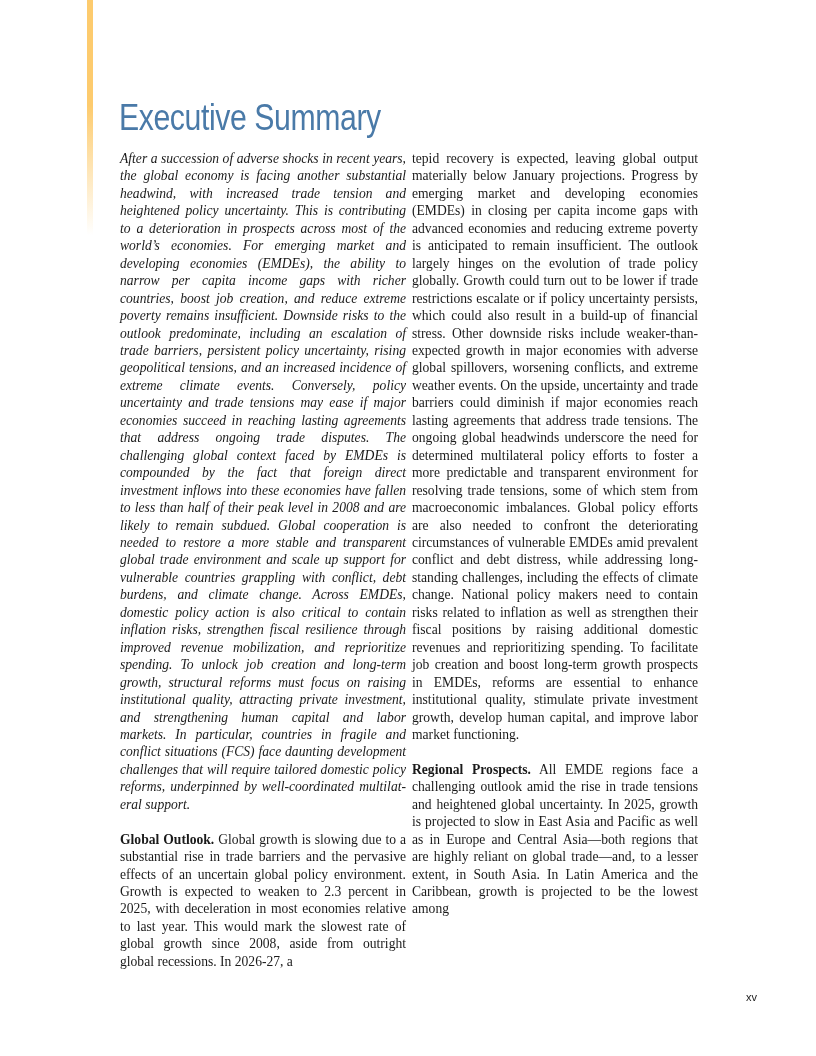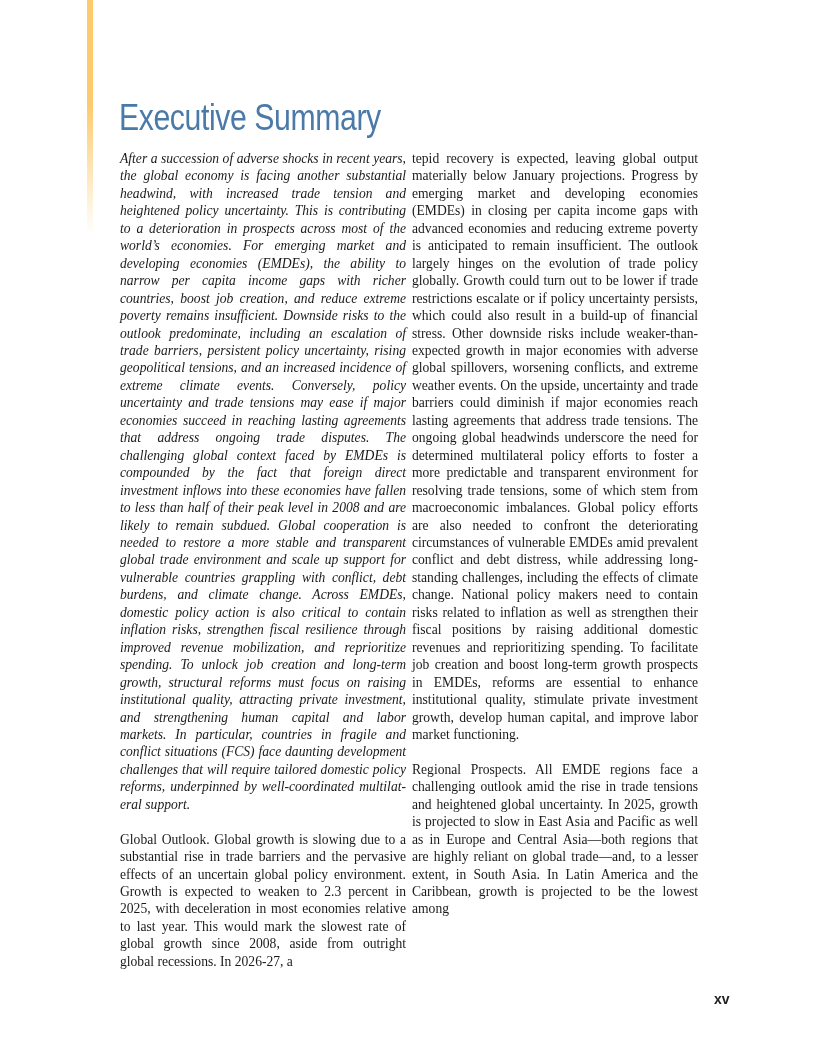--- a/index.html
+++ b/index.html
@@ -52,29 +52,29 @@
     .column p {
       margin: 0;
     }
     .column p + p {
       margin-top: 17.45px;
     }
     .summary-intro {
       font-style: italic;
     }
     .lead-in {
-      font-weight: normal;
+      font-weight: bold;
     }
     .page-number {
       position: absolute;
-      left: 714px;
+      left: 746px;
       top: 991px;
       font-family: "Liberation Sans", "DejaVu Sans", sans-serif;
-      font-weight: bold;
-      font-size: 14px;
+      font-weight: normal;
+      font-size: 11px;
       color: #222;
     }
   </style>
 </head>
 <body>
 
 <div class="accent-bar"></div>
 
 <h1 class="page-title">Executive Summary</h1>
 

